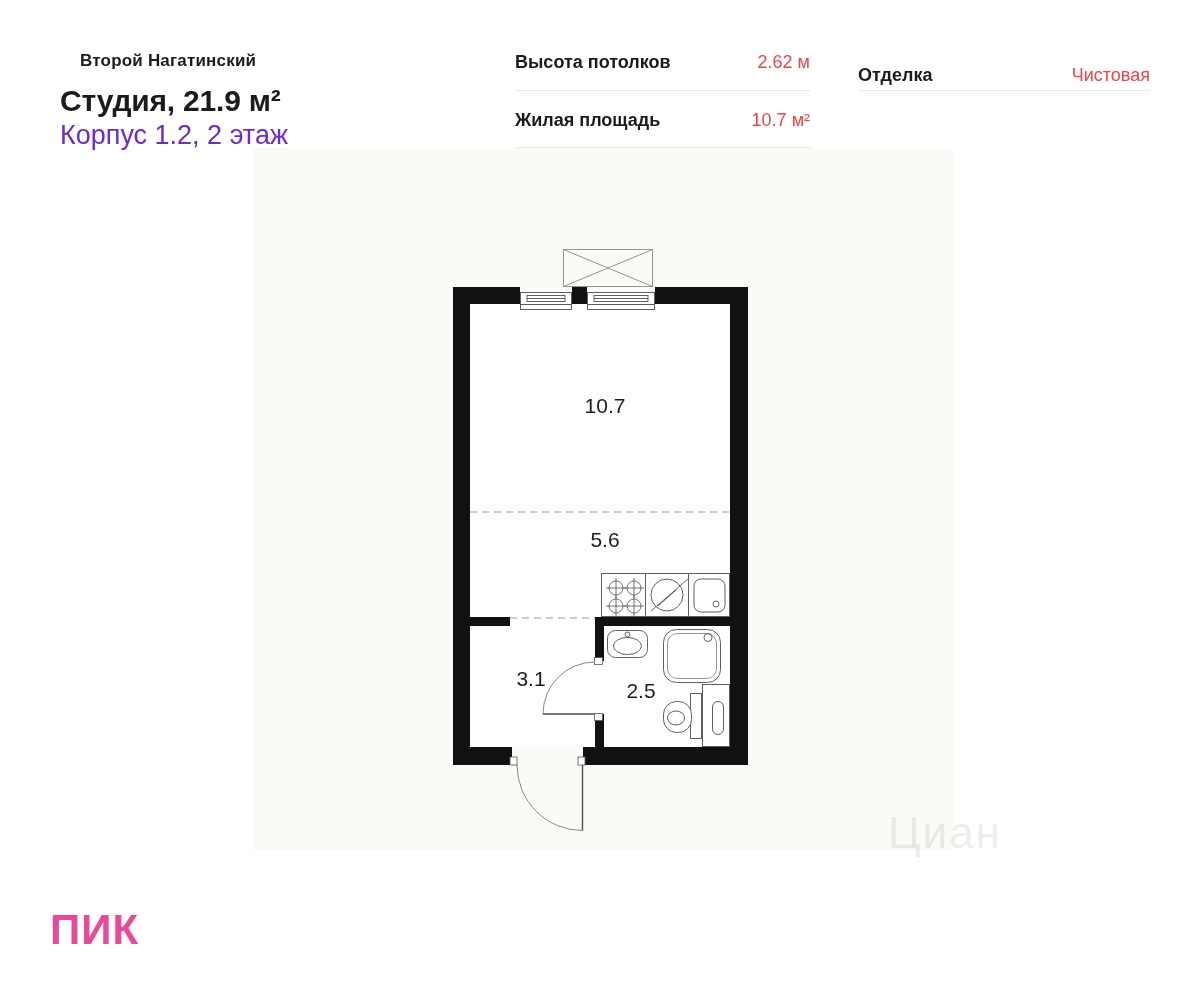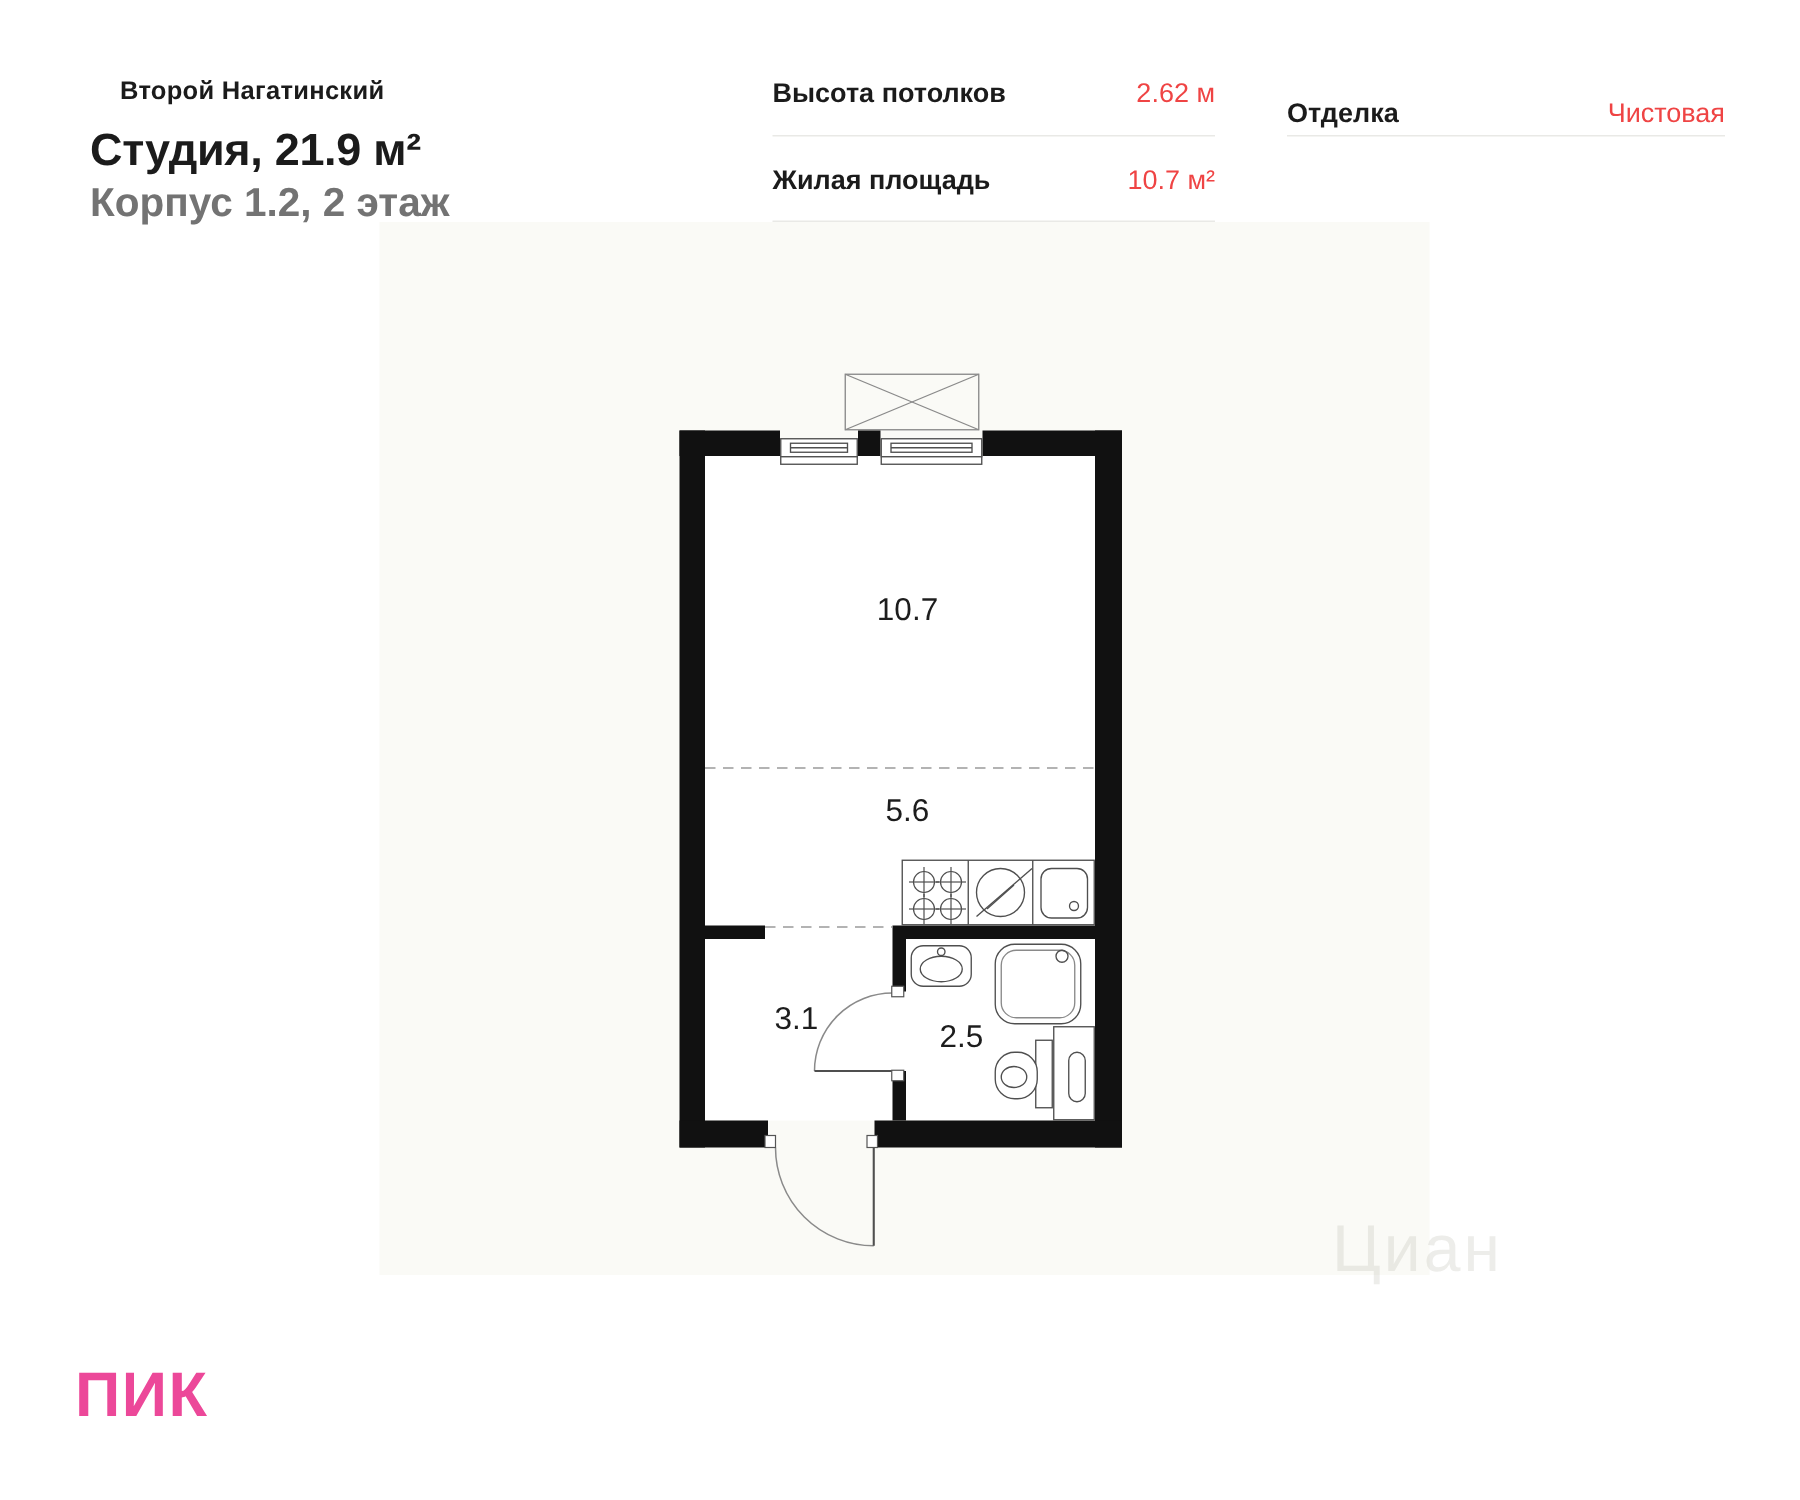--- a/index.html
+++ b/index.html
@@ -3,21 +3,21 @@
 <meta charset="utf-8">
 <style>
   html,body{margin:0;padding:0;background:#ffffff;}
   .screen{
     position:relative;width:1200px;height:1000px;background:#ffffff;overflow:hidden;
     font-family:"Liberation Sans", sans-serif;color:#1b1b1b;
   }
   .abs{position:absolute;}
   .project-name{left:60px;top:51px;font-size:17px;font-weight:700;letter-spacing:.2px;margin-left:20px;}
   .apt-title{left:60px;top:84px;font-size:30px;font-weight:700;letter-spacing:-.2px;}
-  .apt-subtitle{left:60px;top:120px;font-size:27px;font-weight:700;color:#737373;}
+  .apt-subtitle{left:60px;top:120px;font-size:27px;font-weight:400;color:#6d28d9;}
   .spec-row{display:flex;justify-content:space-between;align-items:flex-start;}
   .spec-row .lbl{font-size:18px;font-weight:700;color:#1b1b1b;}
   .spec-row .val{font-size:18px;font-weight:400;color:#ef4444;}
   .divider{height:1px;background:#e9e9e6;}
   .plan-wrap{left:253px;top:148px;width:700px;height:702px;background:#fafaf6;}
   .plan-svg{left:253px;top:148px;width:700px;height:702px;}
   .watermark{
     left:888px;top:808px;font-size:44px;font-weight:400;letter-spacing:2px;
     color:rgba(175,175,158,0.22);user-select:none;
   }

